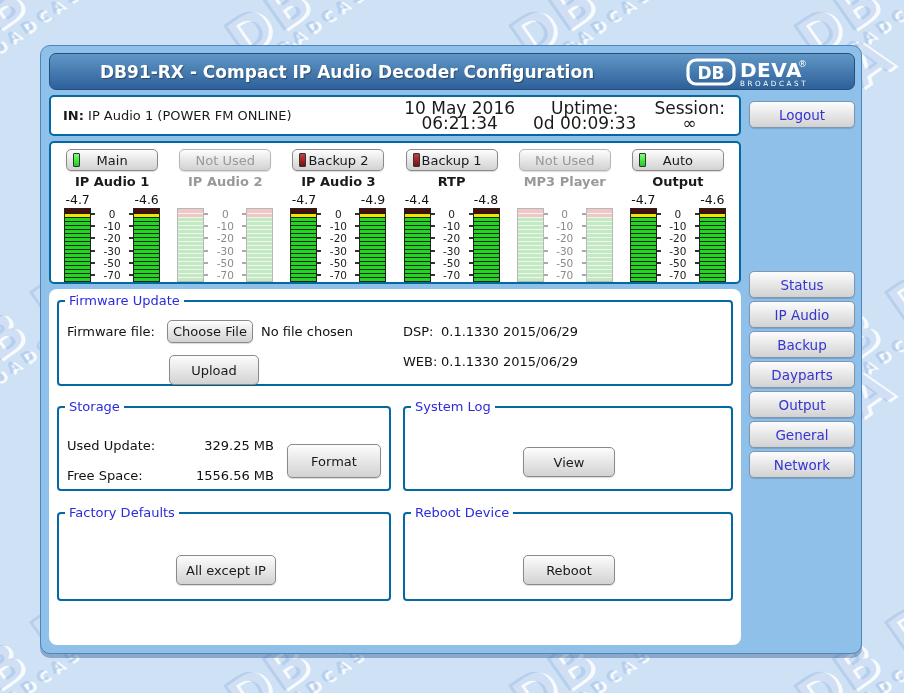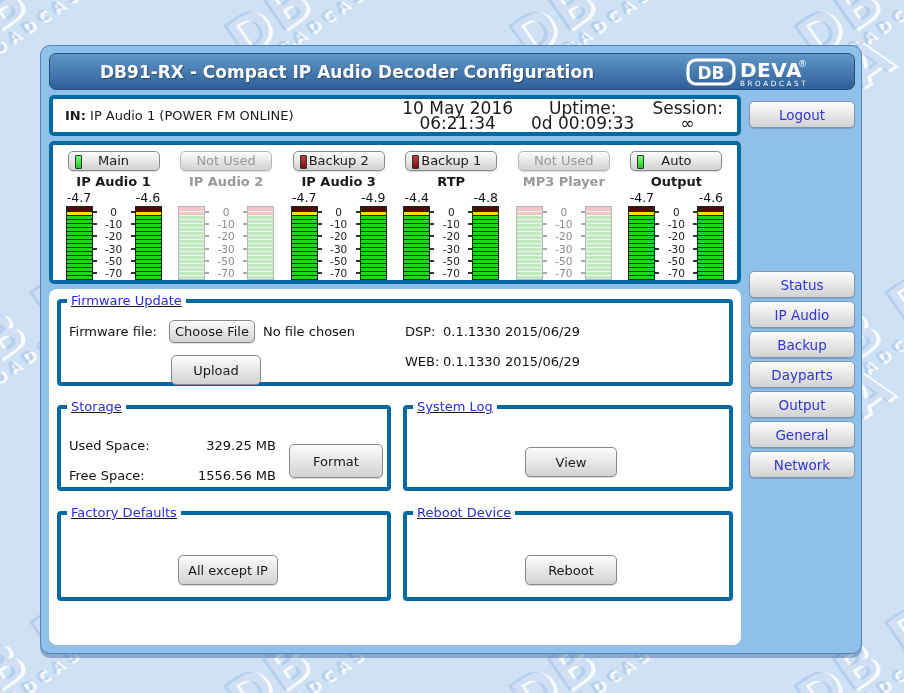--- a/index.html
+++ b/index.html
@@ -26,21 +26,21 @@
   }
   #header {
     position:absolute; left:8px; top:7px; width:806px; height:37px;
     background:linear-gradient(#6097c7,#2e6099);
     border:1px solid #24507f; border-radius:7px;
     display:flex; align-items:center; justify-content:space-between;
     padding:0 10px 0 14px;
   }
   #page-title { color:#fff; font-weight:bold; font-size:17px; text-shadow:1px 1px 1px rgba(0,0,0,0.35);margin-left:36px; }
   
-  .white-box { background:#fff; border:4px solid #0369a1; border-radius:5px; position:absolute; }
+  .white-box { background:#fff; border:2px solid #0369a1; border-radius:5px; position:absolute; }
   #status-bar { left:8px; top:49px; width:692px; height:41px; display:flex; align-items:center; }
   #status-in { padding-left:12px; flex:1; }
   #status-in b { font-weight:bold; }
   #status-info { display:flex; gap:18px; padding-right:14px; }
   .info-col { text-align:center; font-size:17px; line-height:15px; }
   
   .btn {
     background:linear-gradient(#fdfdfd,#e9e9e9 45%,#d2d2d2);
     border:1px solid #8a8a8a; border-radius:5px;
     font-family:inherit; font-size:13px; color:#1a1a1a;
@@ -70,21 +70,21 @@
   .bar { width:27px; height:74px; border:1px solid #222; display:flex; flex-direction:column; background:#062c06; }
   .bar.inactive { border-color:#b8b8b8; background:#eef6ee; }
   .seg { flex:1; margin-bottom:1px; }
   .seg:last-child { margin-bottom:0; }
   .scale { width:42px; height:74px; margin-top:16px; display:flex; flex-direction:column; justify-content:space-between; padding:1px 0 2px; }
   .tick { display:flex; align-items:center; justify-content:space-between; height:10px; }
   .tick .dash { width:4px; height:2px; background:#333; }
   .tick .t-label { font-size:10.5px; color:#222; line-height:10px; }
   
   #content { position:absolute; left:8px; top:243px; width:692px; height:356px; background:#fff; border-radius:8px; }
-  fieldset { position:absolute; border:4px solid #0369a1; border-radius:4px;text-decoration:underline; }
+  fieldset { position:absolute; border:2px solid #0369a1; border-radius:4px; }
   legend { color:#2b2bdd; font-size:13px; padding:0 4px; margin-left:6px; }
   .fld-label { position:absolute; font-size:13px; color:#111; }
   #fs-firmware { left:8px; top:4px; width:676px; height:93px; }
   #fs-storage { left:8px; top:110px; width:334px; height:92px; }
   #fs-syslog { left:354px; top:110px; width:330px; height:92px; }
   #fs-factory { left:8px; top:216px; width:334px; height:96px; }
   #fs-reboot { left:354px; top:216px; width:330px; height:96px; }
   .abs { position:absolute; }
 </style>
 </head>
@@ -663,21 +663,21 @@
       <span class="fld-label" style="left:202px; top:16px;">No file chosen</span>
       <span class="fld-label" style="left:344px; top:16px;">DSP:</span>
       <span class="fld-label" style="left:382px; top:16px;">0.1.1330 2015/06/29</span>
       <span class="fld-label" style="left:344px; top:46px;">WEB:</span>
       <span class="fld-label" style="left:382px; top:46px;">0.1.1330 2015/06/29</span>
       <button class="btn abs" style="left:110px; top:47px; width:90px; height:30px;">Upload</button>
     </fieldset>
 
     <fieldset id="fs-storage">
       <legend>Storage</legend>
-      <span class="fld-label" style="left:8px; top:24px;">Used Space:</span>
+      <span class="fld-label" style="left:8px; top:24px;">Used Update:</span>
       <span class="fld-label" style="left:115px; top:24px; width:100px; text-align:right;">329.25 MB</span>
       <span class="fld-label" style="left:8px; top:54px;">Free Space:</span>
       <span class="fld-label" style="left:115px; top:54px; width:100px; text-align:right;">1556.56 MB</span>
       <button class="btn abs" style="left:228px; top:30px; width:94px; height:34px;">Format</button>
     </fieldset>
 
     <fieldset id="fs-syslog">
       <legend>System Log</legend>
       <button class="btn abs" style="left:118px; top:33px; width:92px; height:30px;">View</button>
     </fieldset>

